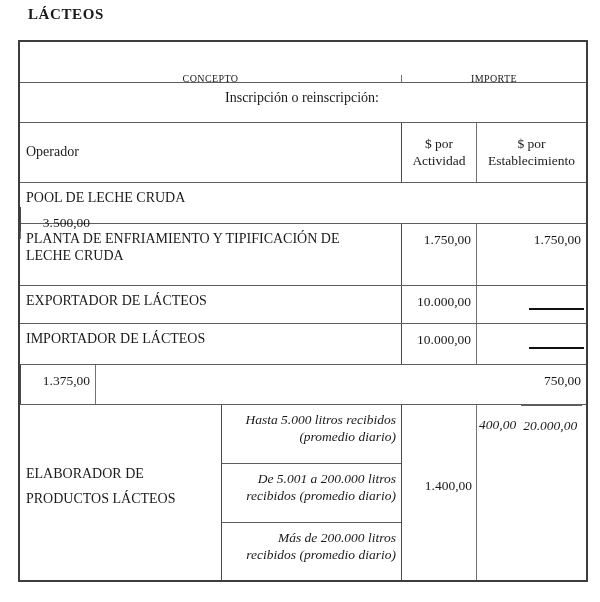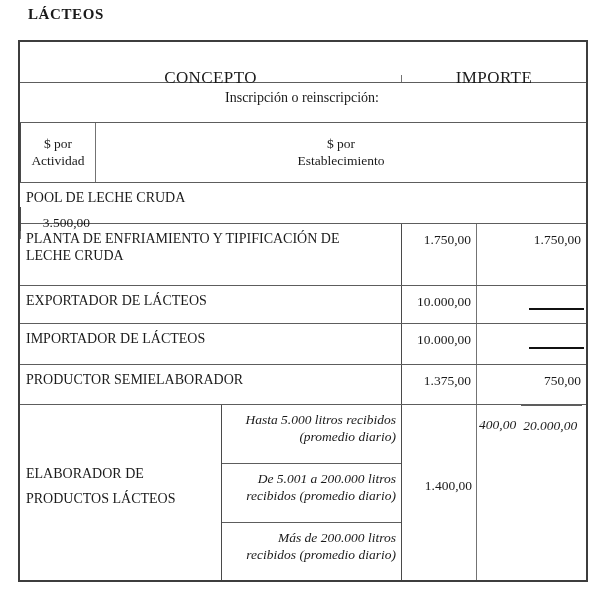--- a/index.html
+++ b/index.html
@@ -68,21 +68,21 @@
   .r-elab        { height: 176px; }
   .tier          { height: 58px; box-sizing: border-box; font-style: italic; }
   .tier-mid      { height: 60px; }
 
   
   .h-center {
     display: flex;
     align-items: center;
     justify-content: center;
     text-align: center;
-    font-size: 17px;
+    font-size: 10px;
     letter-spacing: 0.4px;
     margin-top: 33px;
   }
   .v-center {
     display: flex;
     align-items: center;
   }
   .label-cell {
     padding: 7px 8px 0 6px;
   }
@@ -161,20 +161,21 @@
   <div class="row r-header">
     <div class="cell c-concepto h-center">CONCEPTO</div>
     <div class="cell c-est h-center">IMPORTE</div>
   </div>
 
   <div class="row r-inscripcion">
     <div class="cell label-cell" style="width:100%;">Inscripción o reinscripción:</div>
   </div>
 
   <div class="row r-operador">
+    <div class="cell c-concepto v-center" style="padding-left:6px;">Operador</div>
     <div class="cell c-act sub-head">$ por
 Actividad</div>
     <div class="cell c-est sub-head">$ por
 Establecimiento</div>
   </div>
 
   <div class="row r-pool">
     <div class="cell c-concepto label-cell">POOL DE LECHE CRUDA</div>
     <div class="cell c-act num">3.500,00</div>
     <div class="cell c-est num"></div>
@@ -197,21 +198,20 @@
 
   <div class="row r-importador">
     <div class="cell c-concepto label-cell">IMPORTADOR DE LÁCTEOS</div>
     <div class="cell c-act num">10.000,00</div>
     <div class="cell c-est blank-cell">
       <div class="blank-line"></div>
     </div>
   </div>
 
   <div class="row r-productor">
-    <div class="cell c-concepto label-cell">PRODUCTOR SEMIELABORADOR</div>
     <div class="cell c-act num">1.375,00</div>
     <div class="cell c-est num">750,00</div>
   </div>
 
   <div class="row r-elab">
     <div class="cell c-op op-label">ELABORADOR DE
 PRODUCTOS LÁCTEOS</div>
 
     <div class="cell c-rango rango-col">
       <div class="rango-cell tier">Hasta 5.000 litros recibidos

